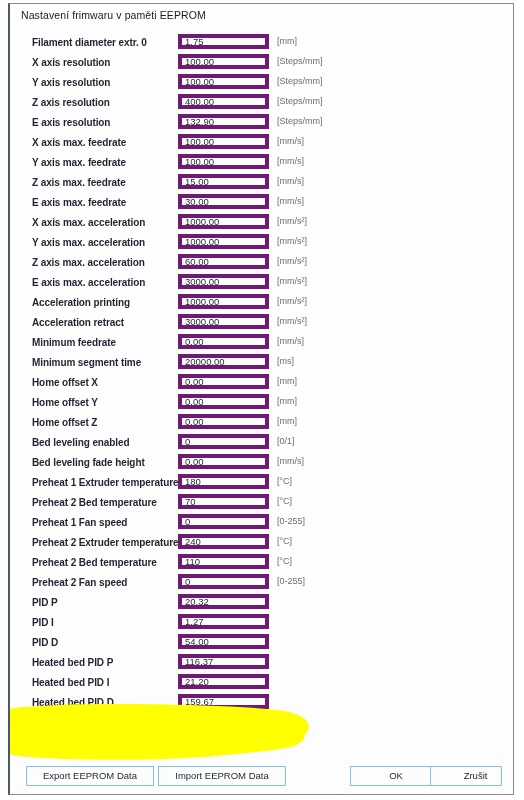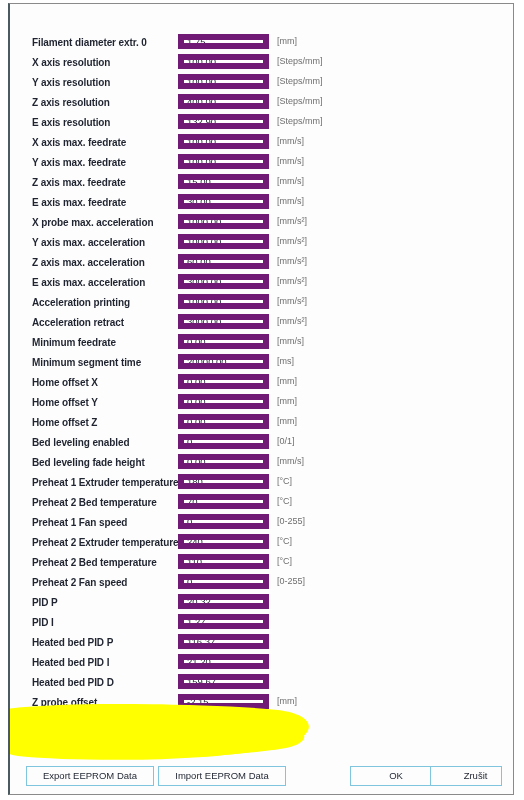--- a/index.html
+++ b/index.html
@@ -69,21 +69,21 @@
     white-space: nowrap;
     letter-spacing: -0.1px;
   }
   .row-input {
     position: absolute;
     left: 168px;
     top: 0px;
     width: 91px;
     height: 15px;
     background: #ffffff;
-    border: 6px solid #701a75;
+    border: 4px solid #701a75;
     box-sizing: border-box;
     font-size: 9.5px;
     font-family: "Liberation Sans", sans-serif;
     color: #1f2430;
     padding: 0 0 0 3px;
     line-height: 13px;
     outline: none;
     border-radius: 0;
   }
   .row-unit {
@@ -133,20 +133,23 @@
   #btn-export { left: 16px;  width: 128px; }
   #btn-import { left: 148px; width: 128px; }
   #btn-ok     { left: 340px; width: 92px;  }
   #btn-cancel { left: 420px; width: 72px; padding-left: 19px;  }
 </style>
 </head>
 <body>
 
 <div id="dialog">
 
+  <div id="title-bar">
+    <div id="title-text">Nastavení frimwaru v paměti EEPROM</div>
+  </div>
 
   <div id="highlighter">
     <svg width="310" height="66" viewBox="0 0 310 66" xmlns="http://www.w3.org/2000/svg">
 
       <path d="M -10 14 L 272 14 L 272 28 L -10 28 Z" fill="#ffff00"></path>
 
       <path d="M -12 16
                C 40 4, 190 4, 268 12
                C 300 16, 308 30, 288 42
                C 250 62, 90 66, 8 58
@@ -201,21 +204,21 @@
         <div class="row-label">Z axis max. feedrate</div>
         <input type="text" class="row-input" value="15.00" style="">
         <div class="row-unit">[mm/s]</div>
       </div>
       <div class="row">
         <div class="row-label">E axis max. feedrate</div>
         <input type="text" class="row-input" value="30.00" style="">
         <div class="row-unit">[mm/s]</div>
       </div>
       <div class="row">
-        <div class="row-label">X probe max. acceleration</div>
+        <div class="row-label">X axis max. acceleration</div>
         <input type="text" class="row-input" value="1000.00" style="">
         <div class="row-unit">[mm/s²]</div>
       </div>
       <div class="row">
         <div class="row-label">Y axis max. acceleration</div>
         <input type="text" class="row-input" value="1000.00" style="">
         <div class="row-unit">[mm/s²]</div>
       </div>
       <div class="row">
         <div class="row-label">Z axis max. acceleration</div>
@@ -302,20 +305,24 @@
         <input type="text" class="row-input" value="0" style="">
         <div class="row-unit">[0-255]</div>
       </div>
       <div class="row">
         <div class="row-label">PID P</div>
         <input type="text" class="row-input" value="20.32" style="">
       </div>
       <div class="row">
         <div class="row-label">PID I</div>
         <input type="text" class="row-input" value="1.27" style="">
+      </div>
+      <div class="row">
+        <div class="row-label">PID D</div>
+        <input type="text" class="row-input" value="54.00" style="">
       </div>
       <div class="row">
         <div class="row-label">Heated bed PID P</div>
         <input type="text" class="row-input" value="116.37" style="">
       </div>
       <div class="row">
         <div class="row-label">Heated bed PID I</div>
         <input type="text" class="row-input" value="21.20" style="">
       </div>
       <div class="row">

